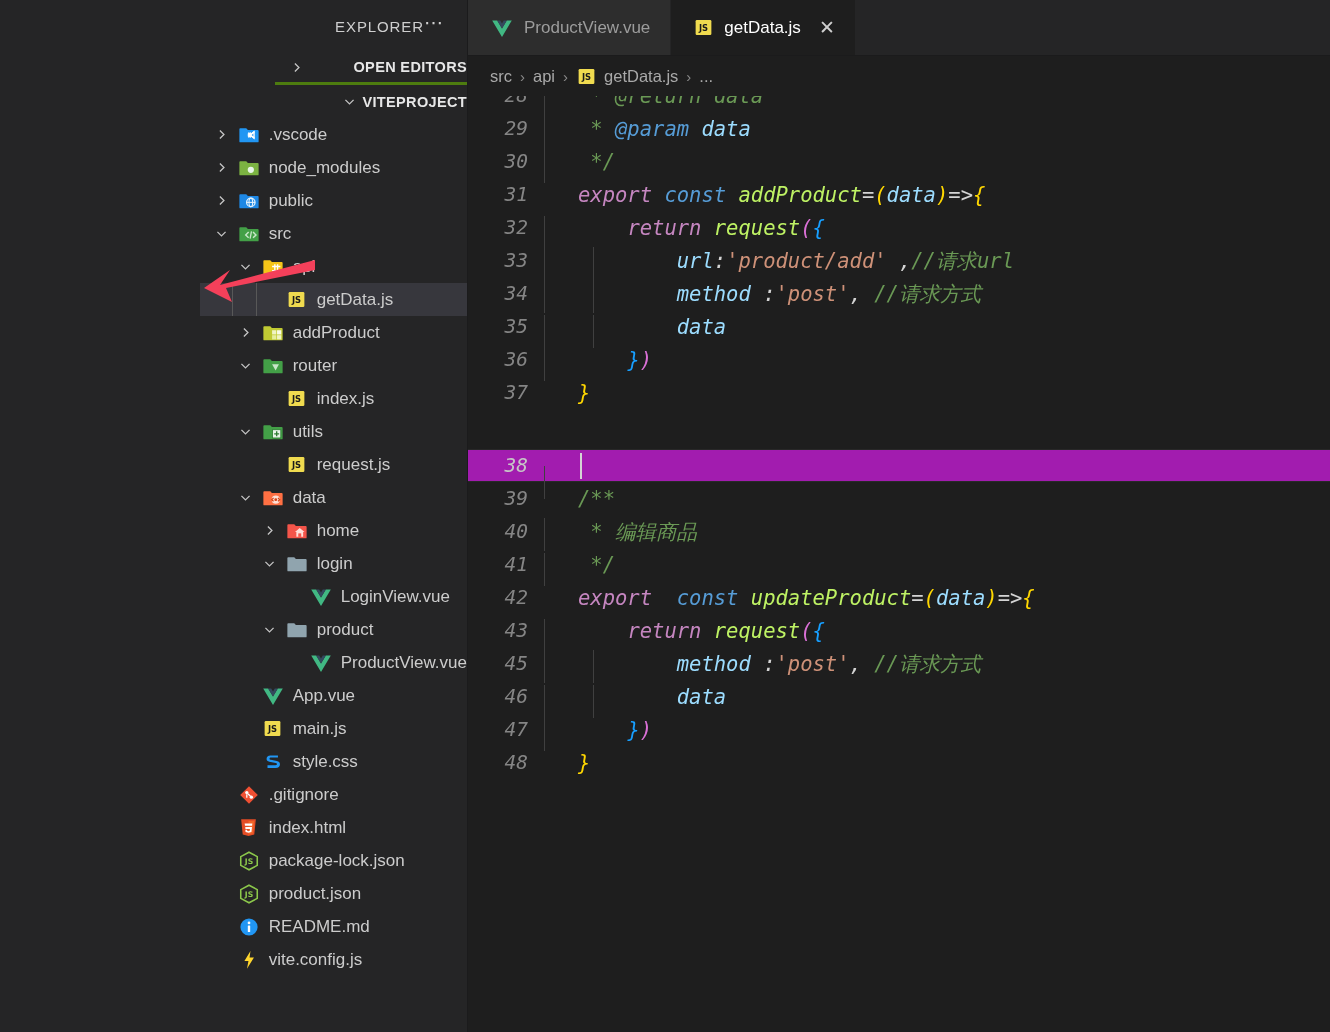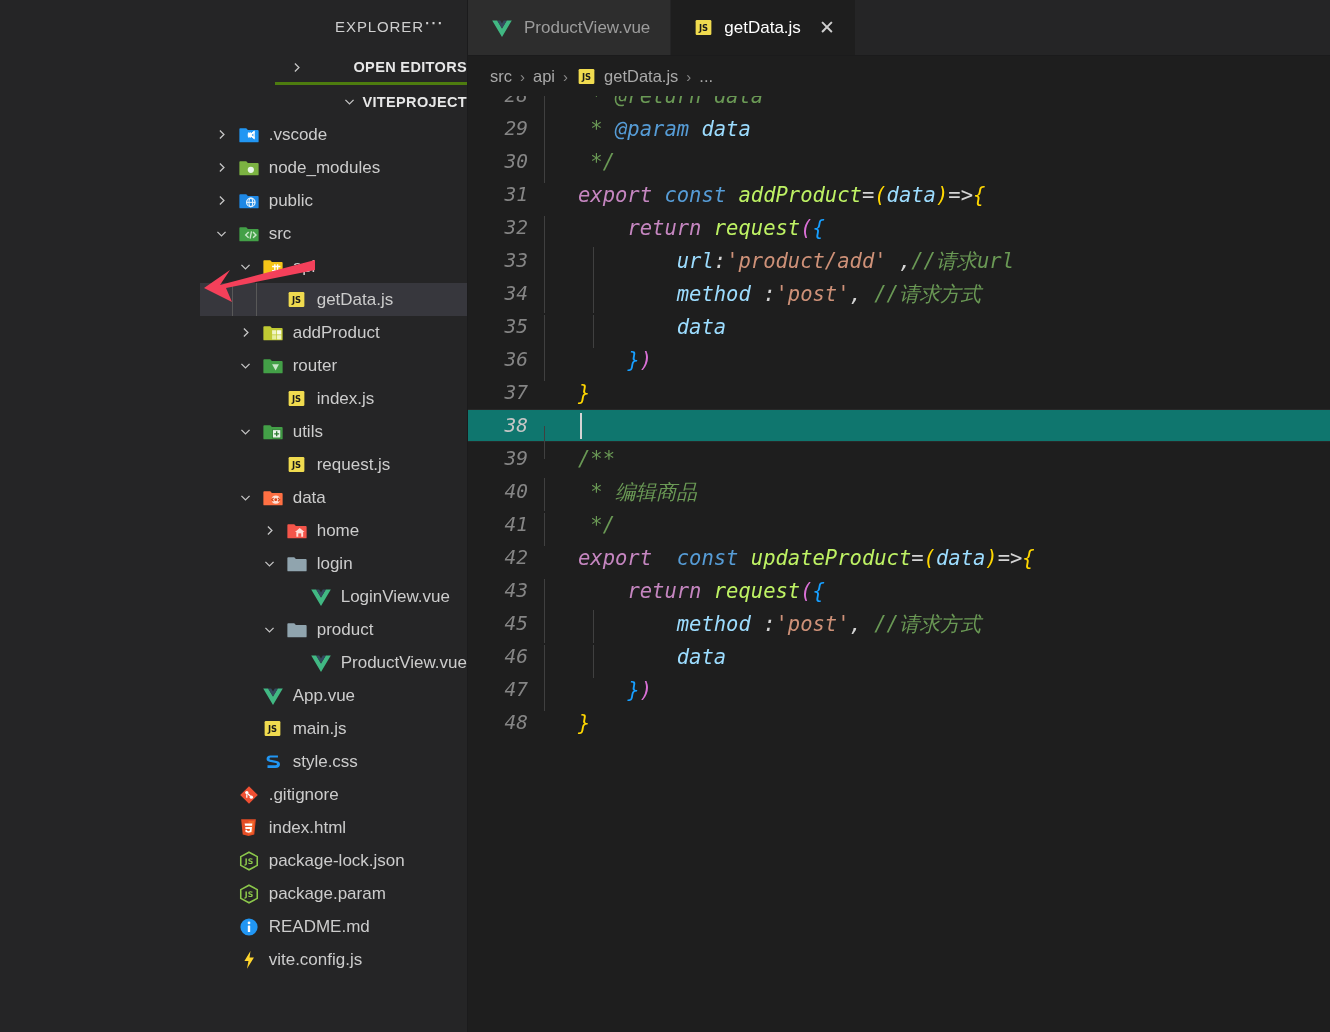--- a/index.html
+++ b/index.html
@@ -120,22 +120,23 @@
     font-family: "DejaVu Sans Mono", "Liberation Mono", monospace;
     font-size: 20.5px;
     padding-top: 0px;
   }
   .code-clip { position: relative; top: -17px; font-style: italic; }
   .cline {
     height: 33px; display: flex; align-items: center;
     position: relative; white-space: pre;
   }
   .cline.current {
-    background: #0f766e;
+    background: #a21caf;
     box-shadow: inset 0 1px 0 #282828, inset 0 -1px 0 #282828;
+    margin-top: 40px;
   }
   .lnum {
     width: 76px; flex: 0 0 76px;
     text-align: right; padding-right: 16px;
     color: #858585; font-size: 19.5px;
     font-family: "DejaVu Sans Mono", "Liberation Mono", monospace;
     user-select: none;
   }
   .cline.current .lnum { color: #c6c6c6; }
   .ctext { position: relative; padding-left: 34px; }
@@ -516,21 +517,21 @@
         </div>
         <div class="row">
           <span style="flex: 0 0 10px;"></span>
           <span class="chev"></span>
           <span class="icon">
             <svg width="22" height="22" viewBox="0 0 24 24">
               <path d="M12 2.4 L21 7.2 V16.8 L12 21.6 L3 16.8 V7.2 Z" fill="none" stroke="#8cc84b" stroke-width="1.7"></path>
               <text x="12" y="15.6" font-family="DejaVu Sans, sans-serif" font-size="8.4" font-weight="bold" fill="#8cc84b" text-anchor="middle">JS</text>
             </svg>
           </span>
-          <span class="label">package.param</span>
+          <span class="label">product.json</span>
         </div>
         <div class="row">
           <span style="flex: 0 0 10px;"></span>
           <span class="chev"></span>
           <span class="icon">
             <svg width="22" height="22" viewBox="0 0 24 24">
               <circle cx="12" cy="12" r="9.4" fill="#2196f3"></circle>
               <circle cx="12" cy="7.6" r="1.5" fill="#fff"></circle>
               <rect x="10.7" y="10.4" width="2.6" height="7" rx="0.6" fill="#fff"></rect>
             </svg>

